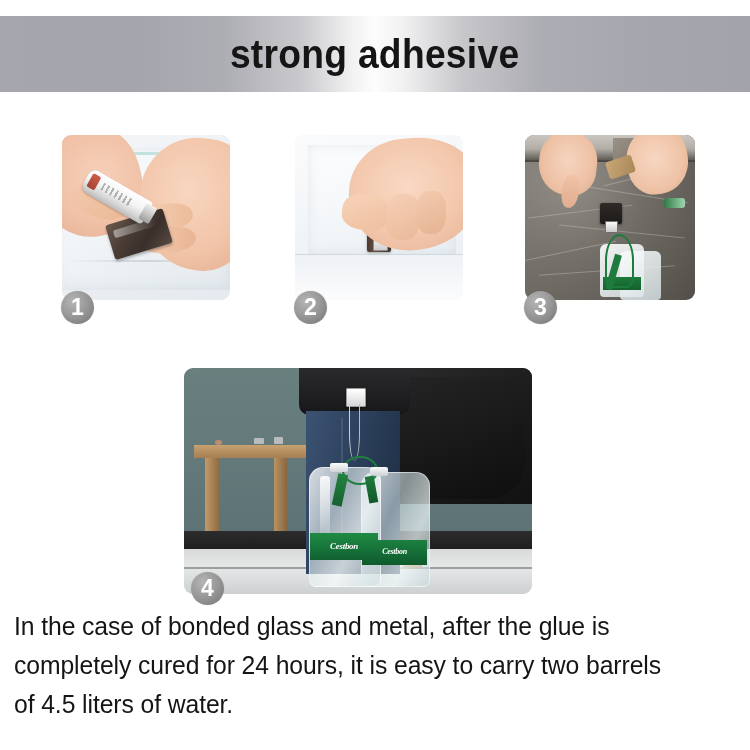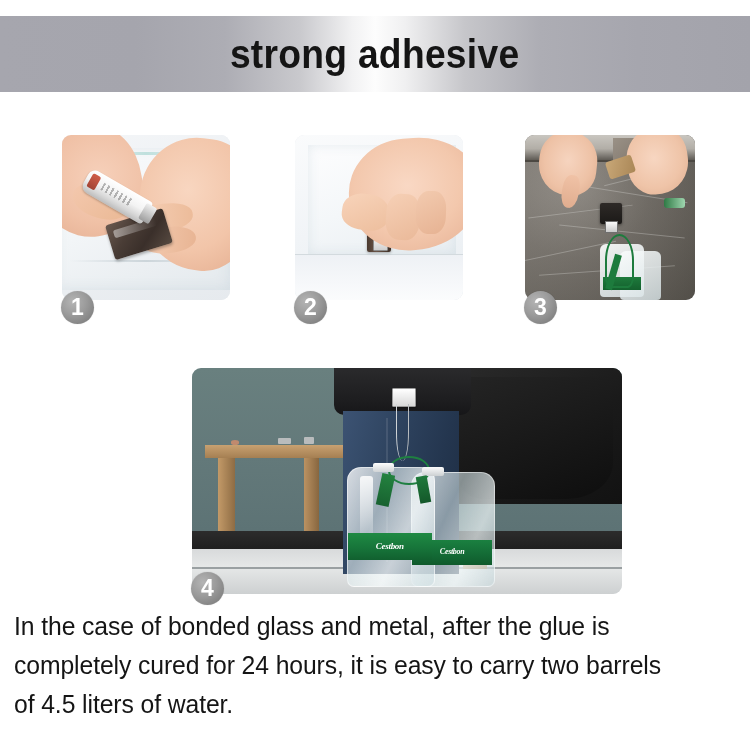--- a/index.html
+++ b/index.html
@@ -77,21 +77,21 @@
     justify-content: center;
     line-height: 1;
     z-index: 8;
     box-shadow: 0 0 1px rgba(0,0,0,0.25);
   }
 
   
   #panel-1 { left: 62px;  top: 135px; width: 168px; height: 165px; }
   #panel-2 { left: 295px; top: 135px; width: 168px; height: 165px; }
   #panel-3 { left: 525px; top: 135px; width: 170px; height: 165px; }
-  #panel-4 { left: 192px; top: 368px; width: 430px; height: 226px; }
+  #panel-4 { left: 184px; top: 368px; width: 348px; height: 226px; }
 
   #badge-1 { left: 61px;  top: 291px; }
   #badge-2 { left: 294px; top: 291px; }
   #badge-3 { left: 524px; top: 291px; }
   #badge-4 { left: 191px; top: 572px; }
 
   
   .p1-bg { position:absolute; inset:0; background: linear-gradient(160deg,#f4f6f8 0%,#eef1f4 40%,#e6eaee 100%); }
   .p1-glass { position:absolute; left:-4%; top:8%; width:104%; height:86%;
     background: linear-gradient(155deg,#fbfcfd 0%,#f2f5f7 45%,#e4e9ed 100%);

